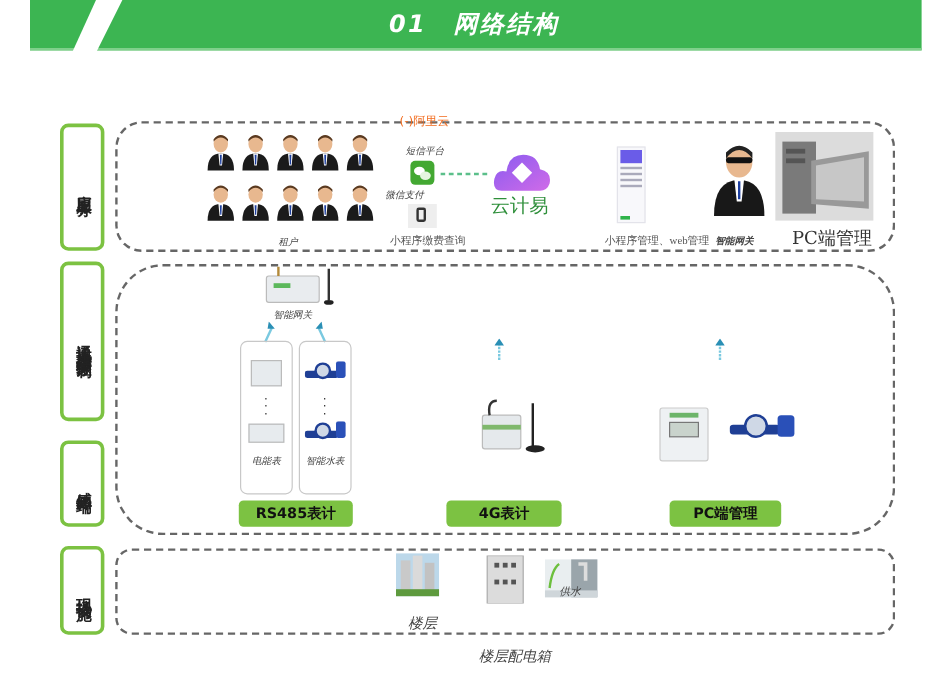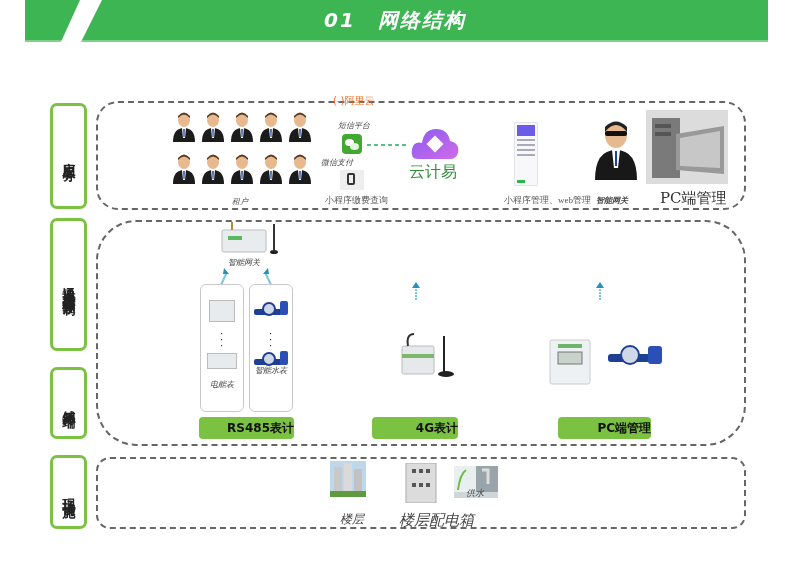--- a/index.html
+++ b/index.html
@@ -19,21 +19,21 @@
   .side span { writing-mode: vertical-rl; text-orientation: upright; font-weight: bold; font-size: 13px;
                letter-spacing: 2px; color: #222; }
 
   
   .dash { border: 2px dashed #666; border-radius: 22px; }
 
   .tiny { font-size: 8px; color: #444; white-space: nowrap; font-style: italic; }
   .small { font-size: 9px; color: #555; white-space: nowrap; font-family: Liberation Serif, serif; }
 
   .greenbtn { background: #7cc242; border-radius: 4px; height: 22px; font-size: 12px; font-weight: bold;
-              color: #111; text-align: right; line-height: 22px; }
+              color: #111; text-align: center; line-height: 22px; }
 
   .meterbox { border: 1.5px solid #c8c8c8; border-radius: 6px; }
 
   .arrow-up { width: 8px; height: 18px; }
 </style>
 </head>
 <body>
 
 <div class="abs hdr"></div>
 <svg class="abs" style="left:60px;top:0" width="60" height="44">
@@ -199,21 +199,21 @@
     <rect x="0" y="8" width="28" height="6" rx="2" fill="#1f3f95"></rect>
       <circle cx="15" cy="8" r="6" fill="#cfd8e6" stroke="#1f3f95" stroke-width="2"></circle>
       <rect x="26" y="0" width="8" height="14" rx="2" fill="#2a50b8"></rect>
   </svg>
   <div style="position:absolute;left:19px;top:46px;font-size:10px;line-height:6px;color:#333">·<br>·<br>·</div>
   <svg style="position:absolute;left:4px;top:66px" width="36" height="18">
     <rect x="0" y="8" width="28" height="6" rx="2" fill="#1f3f95"></rect>
       <circle cx="15" cy="8" r="6" fill="#cfd8e6" stroke="#1f3f95" stroke-width="2"></circle>
       <rect x="26" y="0" width="8" height="14" rx="2" fill="#2a50b8"></rect>
   </svg>
-  <div class="tiny" style="position:absolute;left:0;width:100%;text-align:center;top:80px">智能水表</div>
+  <div class="tiny" style="position:absolute;left:0;width:100%;text-align:center;top:94px">智能水表</div>
 </div>
 
 <svg class="abs" style="left:398px;top:332px" width="60" height="50">
   <rect x="4" y="14" width="32" height="28" rx="2" fill="#e5e9ec" stroke="#bbb"></rect>
   <rect x="4" y="22" width="32" height="4" fill="#7fb86c"></rect>
   <path d="M10,14 Q8,2 16,2" stroke="#333" stroke-width="2" fill="none"></path>
   <line x1="46" y1="4" x2="46" y2="40" stroke="#222" stroke-width="2"></line>
   <ellipse cx="48" cy="42" rx="8" ry="3" fill="#222"></ellipse>
 </svg>
 
@@ -222,21 +222,21 @@
   <rect x="10" y="14" width="24" height="12" fill="#c9d3cc" stroke="#777"></rect>
   <rect x="10" y="6" width="24" height="4" fill="#6db56a"></rect>
 </svg>
 <svg class="abs" style="left:608px;top:344px" width="56" height="24">
   <rect x="0" y="10" width="42" height="8" rx="3" fill="#1f3f95"></rect>
   <circle cx="22" cy="11" r="9" fill="#cfd8e6" stroke="#1f3f95" stroke-width="2"></circle>
   <rect x="40" y="2" width="14" height="18" rx="3" fill="#2a50b8"></rect>
 </svg>
 
 <div class="abs greenbtn" style="left:199px;top:417px;width:95px">RS485表计</div>
-<div class="abs greenbtn" style="left:372px;top:417px;width:86px">4G表计</div>
+<div class="abs greenbtn" style="left:372px;top:417px;width:96px">4G表计</div>
 <div class="abs greenbtn" style="left:558px;top:417px;width:93px">PC端管理</div>
 
 <svg class="abs" style="left:330px;top:461px" width="36" height="36">
   <rect width="36" height="36" fill="#bcd8ea"></rect>
   <rect x="4" y="6" width="8" height="26" fill="#c9c9c9"></rect>
   <rect x="14" y="2" width="8" height="30" fill="#dadada"></rect>
   <rect x="24" y="8" width="8" height="24" fill="#c2c2c2"></rect>
   <rect x="0" y="30" width="36" height="6" fill="#5e9a3e"></rect>
 </svg>
 <svg class="abs" style="left:404px;top:463px" width="34" height="40">
@@ -249,14 +249,14 @@
     <rect x="22" y="20" width="4" height="4" fill="#555"></rect>
 </svg>
 <svg class="abs" style="left:454px;top:466px" width="44" height="32">
   <rect width="44" height="32" fill="#e9eef0"></rect>
   <rect x="22" y="0" width="22" height="32" fill="#9aa5ab"></rect>
   <path d="M4,24 Q6,8 12,4" stroke="#6cbf3d" stroke-width="2" fill="none"></path>
   <path d="M28,4 L34,4 L34,18" stroke="#ddd" stroke-width="3" fill="none"></path>
   <rect x="0" y="26" width="44" height="6" fill="#cfd6da"></rect>
 </svg>
 <div class="abs tiny" style="left:340px;top:511px;font-size:12px">楼层</div>
-<div class="abs tiny" style="left:399px;top:511px;font-size:15px">楼层配电箱</div>
+<div class="abs tiny" style="left:399px;top:539px;font-size:12px">楼层配电箱</div>
 <div class="abs tiny" style="left:466px;top:487px;font-size:9px">供水</div>
 
 </body></html>

